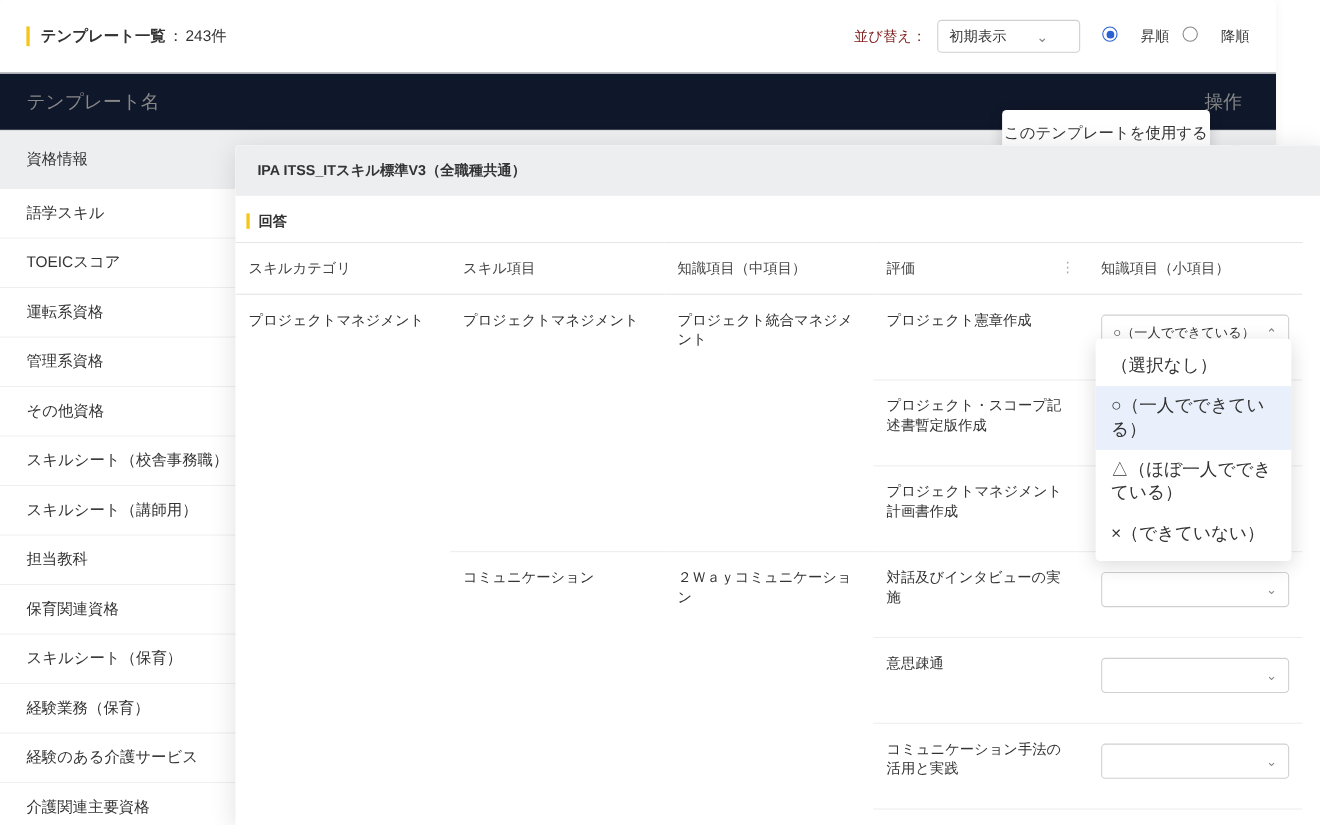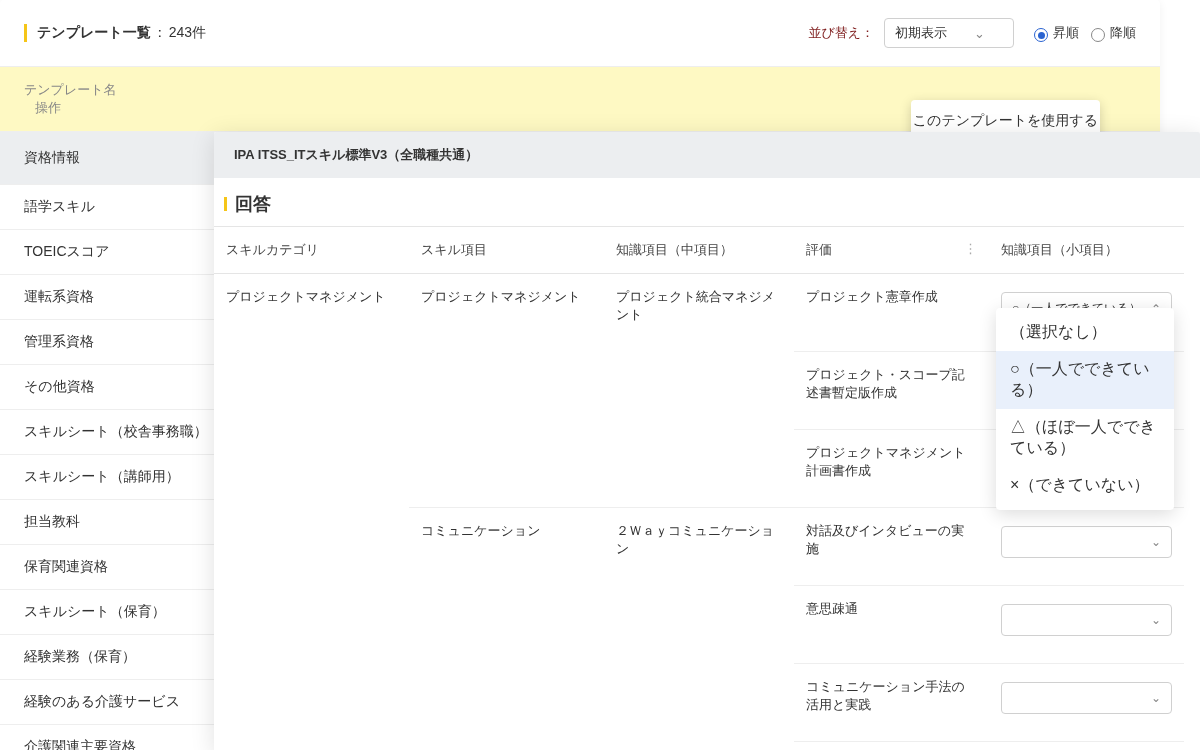--- a/index.html
+++ b/index.html
@@ -53,36 +53,35 @@
   font-size: 13px;
   background: #fff;
   position: relative;
   min-width: 130px;
   display: flex;
   align-items: center;
   cursor: pointer;
 }
 .sort-select .chev { margin-left: auto; color: #888; }
 .radio-group { display: flex; gap: 12px; align-items: center; margin-left: 10px;}
-.radio-item { display: flex; align-items: flex-end; gap: 5px; cursor: pointer; }
+.radio-item { display: flex; align-items: flex-start; gap: 21px; cursor: pointer; }
 .radio-outer {
   width: 14px; height: 14px; border: 1.5px solid #2a63d1; border-radius: 50%;
   display: flex; align-items: center; justify-content: center;
 }
 .radio-outer.off { border-color: #888; }
 .radio-inner { width: 7px; height: 7px; background: #2a63d1; border-radius: 50%; }
 .list-head {
   display: flex;
   border-top: 1px solid #eee;
   border-bottom: 1px solid #eee;
-  background: #fef9c3;
+  background: #0f172a;
   padding: 14px 24px;
   color: #888;
-  font-size: 13px;
-  flex-direction: column;
+  font-size: 17px;
 }
 .list-head .col-name { flex: 1; }
 .list-head .col-ops { width: 48px; text-align: center; }
 .list-row {
   display: flex;
   align-items: center;
   border-bottom: 1px solid #eee;
   padding: 13px 24px;
   font-size: 14px;
   background: #fff;
@@ -121,21 +120,21 @@
 .modal-title-row {
   background: #eceef0;
   padding: 14px 20px;
   font-size: 13px;
   font-weight: 600;
 }
 .modal-sub-row {
   display: flex;
   align-items: center;
   padding: 14px 20px 10px 10px;
-  font-size: 18px;
+  font-size: 13px;
   font-weight: 600;
 }
 .small-yellow {
   width: 3px; height: 14px; background: #f5c518; margin-right: 8px;
 }
 .table {
   display: grid;
   grid-template-columns: 195px 195px 190px 195px 195px;
   font-size: 13px;
 }

